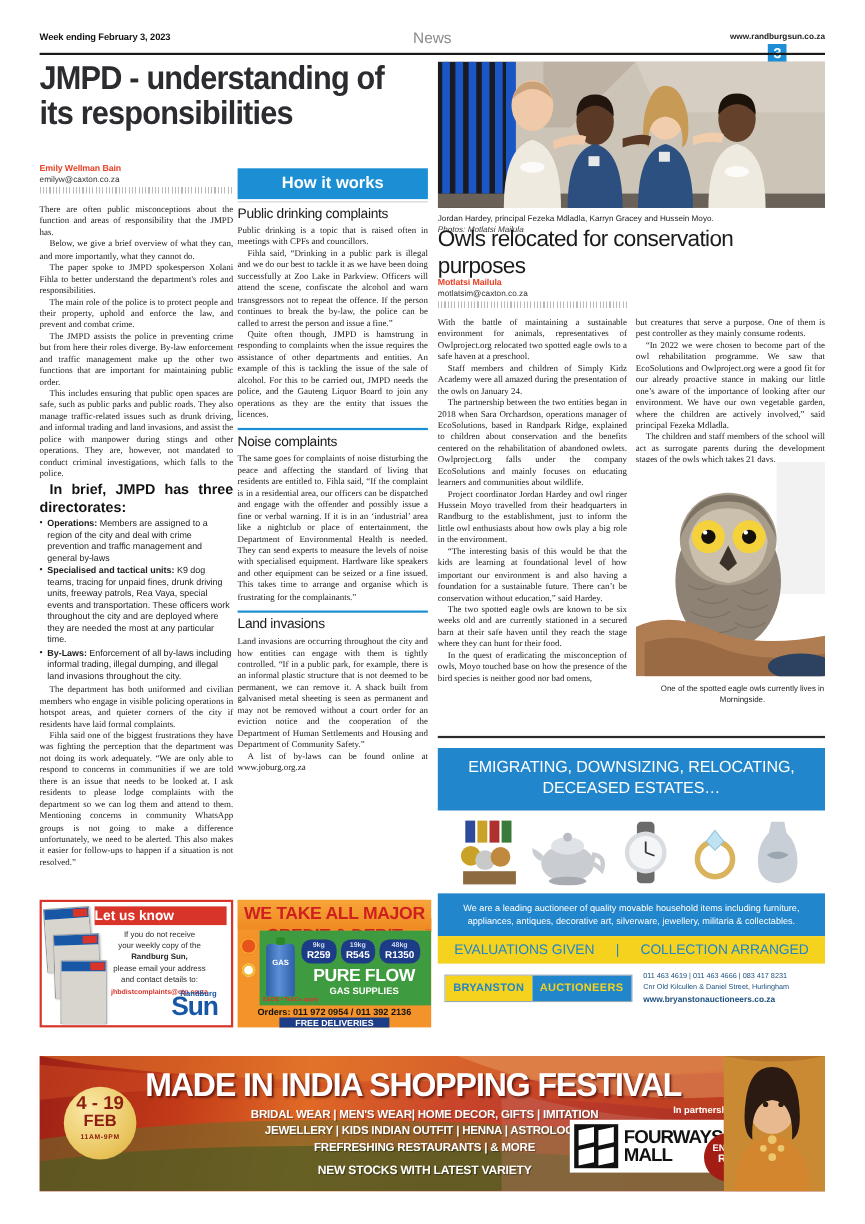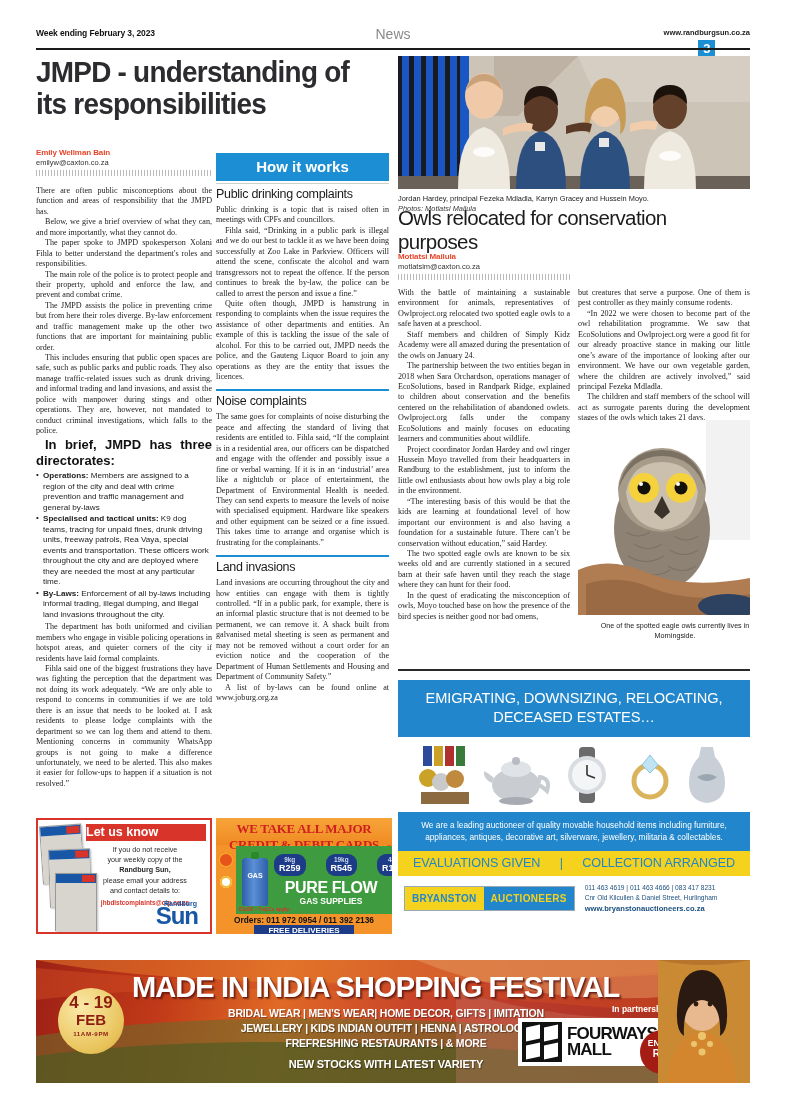--- a/index.html
+++ b/index.html
@@ -232,41 +232,41 @@
 
   
   .ad-gas {
     position:absolute; left:216px; top:818px; width:176px; height:116px;
     overflow:hidden; background:#f3932a;
   }
   .gas-top {
     position:relative; height:27px;
     background:linear-gradient(#f7a53a,#ef8a22);
     color:#cf1f1f; text-align:center;
-    font-family:Liberation Serif, serif; font-weight:bold;
-    font-size:13px; line-height:1.25; padding-top:3px; letter-spacing:-0.3px;
+    font-family:Liberation Sans, sans-serif; font-weight:bold;
+    font-size:16px; line-height:1.25; padding-top:3px; letter-spacing:-0.3px;
   }
   .gas-green {
     position:absolute; left:20px; top:28px; width:156px; height:68px;
     background:#3f9b3f;
   }
   .gas-cyl {
     position:absolute; left:26px; top:40px; width:26px; height:48px;
     background:linear-gradient(90deg,#2e5fa8,#5b8fd6 45%,#2e5fa8);
     border-radius:4px 4px 2px 2px;
   }
   .gas-cyl:before {
     content:""; position:absolute; left:9px; top:-6px; width:8px; height:7px;
     background:#2a8a2a; border-radius:2px;
   }
   .gas-cyl span {
     position:absolute; top:14px; left:0; right:0; text-align:center; color:#fff;
     font-family:"Liberation Sans", sans-serif; font-weight:bold; font-size:7px;
   }
-  .gas-prices { position:absolute; left:58px; top:36px; display:flex; gap:20px; }
+  .gas-prices { position:absolute; left:58px; top:36px; display:flex; gap:4px; }
   .gas-pill {
     background:#1d3c88; border-radius:9px; padding:2px 5px 3px 5px; text-align:center;
     font-family:"Liberation Sans", sans-serif;
   }
   .gas-pill .kg { color:#cfd9ef; font-size:6.4px; font-weight:bold; display:block; }
   .gas-pill .pr { color:#ffffff; font-size:9px; font-weight:bold; display:block; }
   .gas-brand {
     position:absolute; left:58px; top:62px; width:114px; text-align:center;
     font-family:"Liberation Sans", sans-serif; font-weight:bold;
     color:#fff; font-size:16px; letter-spacing:-0.4px; line-height:1;

